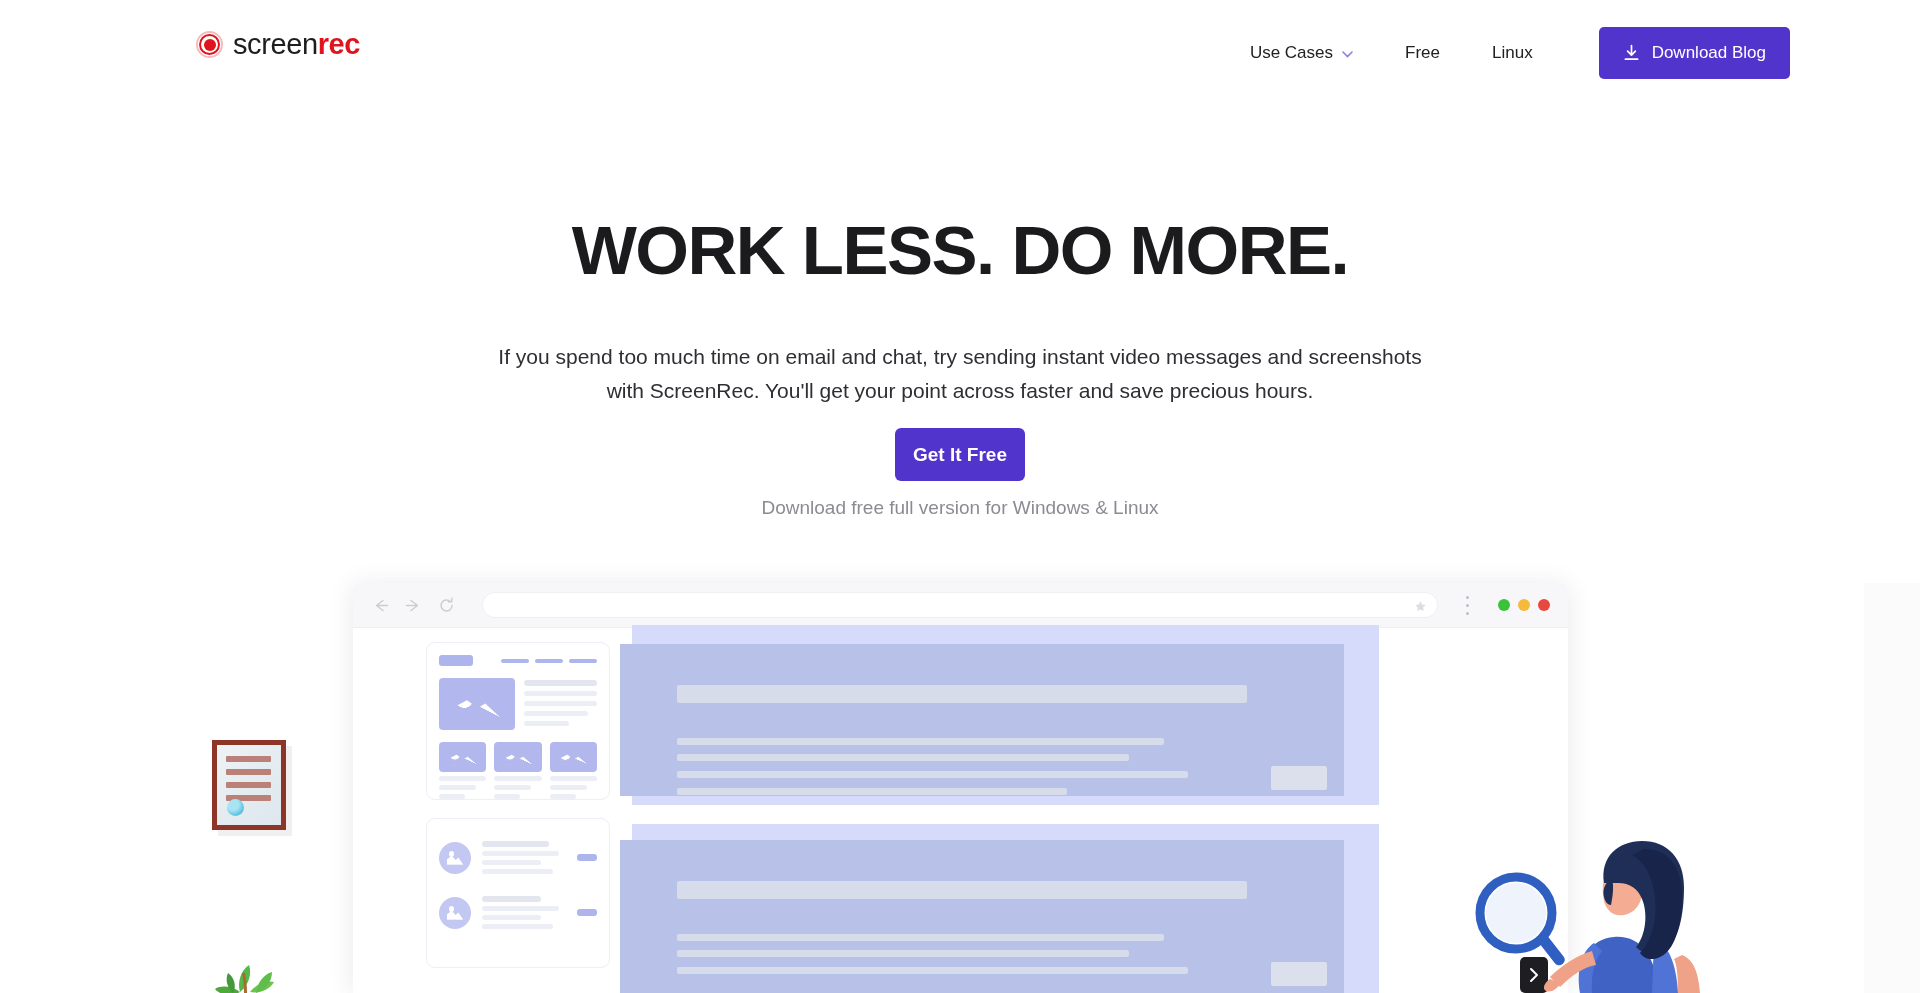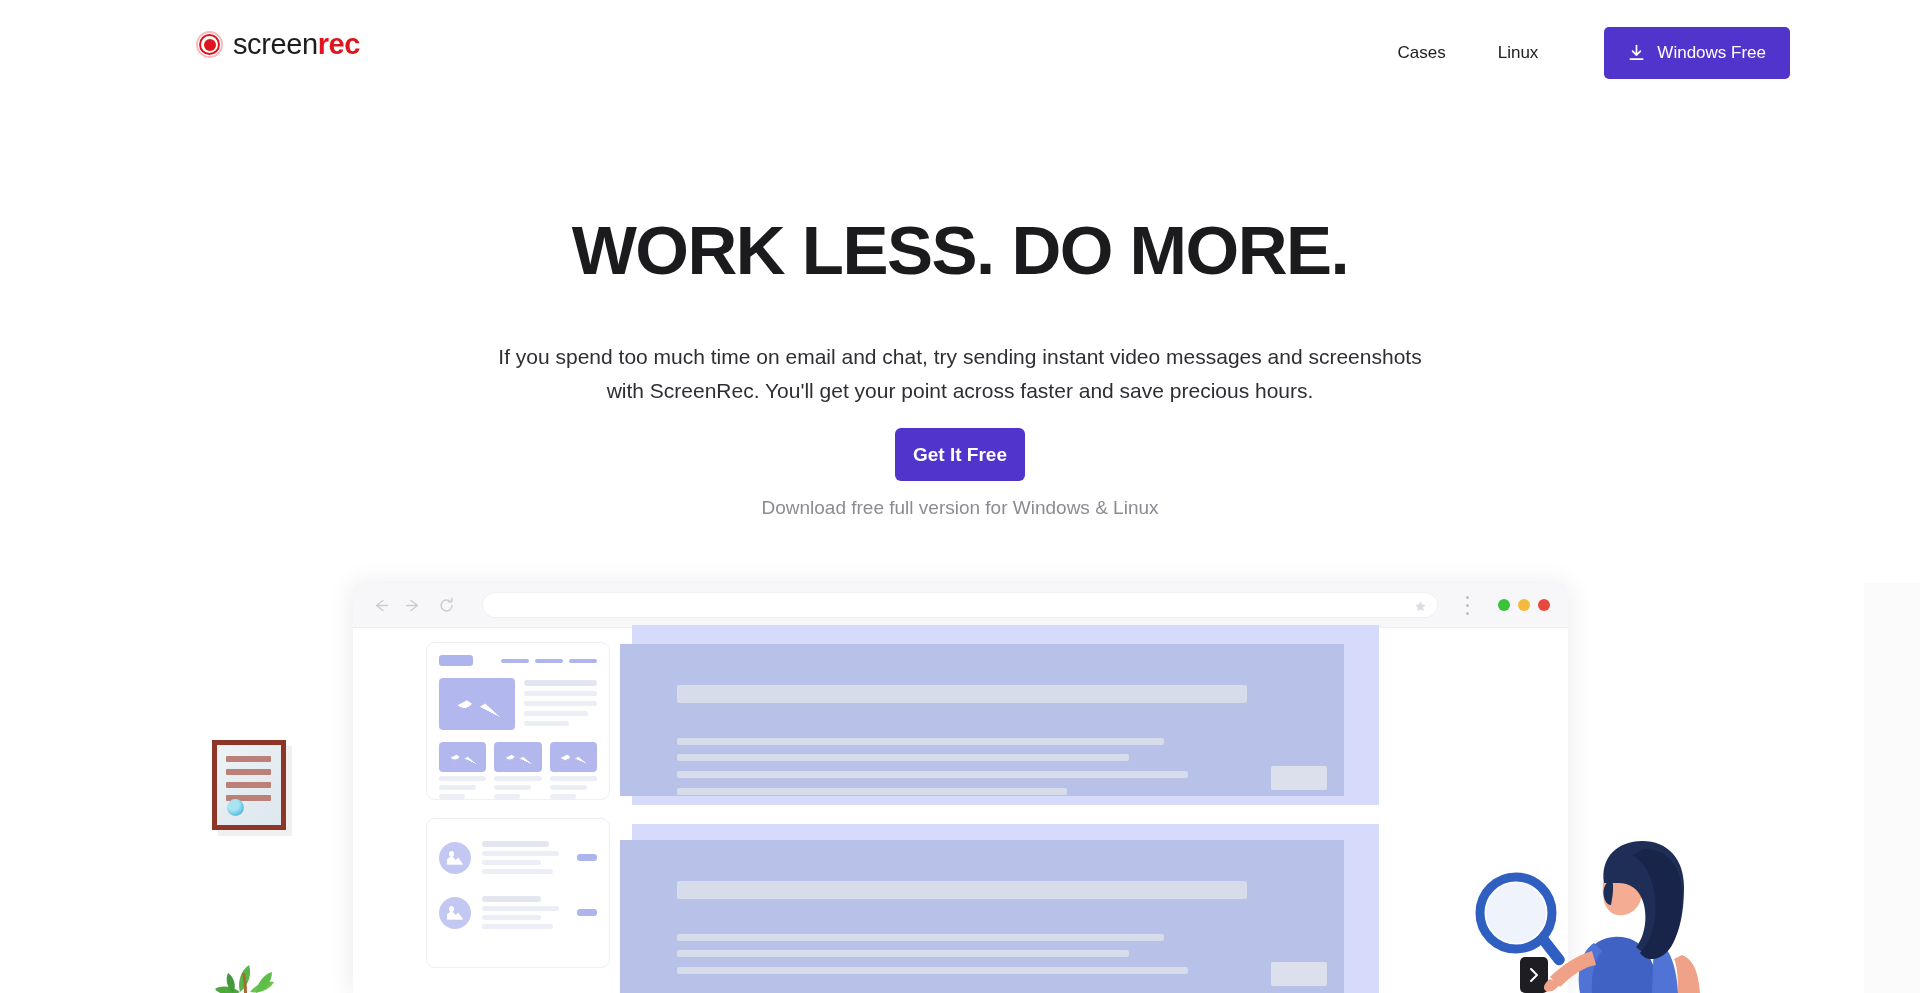--- a/index.html
+++ b/index.html
@@ -156,37 +156,45 @@
       <span class="logo-mark">
         <span class="ring-out"></span>
           <span class="ring-mid"></span>
           <span class="dot"></span>
       </span>
       <span class="logo-text"><span class="t1">screen</span><span class="t2">rec</span></span>
     </div>
 
     <div class="nav">
 
-
       <div class="nav-item">
-        <span>Cases</span>
+        <span>Use Cases</span>
+        <span class="chev">
+          <svg width="11" height="7" viewBox="0 0 11 7">
+              <path d="M1 1l4.5 4.5L10 1" stroke="#8e7fe0" stroke-width="1.6" fill="none" stroke-linecap="round"></path>
+            </svg>
+        </span>
+      </div>
+
+      <div class="nav-item">
+        <span>Free</span>
       </div>
 
       <div class="nav-item">
         <span>Linux</span>
       </div>
 
       <button class="btn-download">
         <span class="dl-icon">
           <svg width="17" height="18" viewBox="0 0 17 18">
             <path d="M8.5 1.5v9M4.6 7.2l3.9 3.9 3.9-3.9" stroke="#fff" stroke-width="1.7" fill="none" stroke-linecap="round" stroke-linejoin="round"></path>
             <path d="M2.4 15.2h12.2" stroke="#fff" stroke-width="1.7" stroke-linecap="round"></path>
           </svg>
         </span>
-        <span>Windows Free</span>
+        <span>Download Blog</span>
       </button>
     </div>
   </div>
 
   <div class="hero">
     <h1 class="headline">WORK LESS. DO MORE.</h1>
     <p class="subhead">If you spend too much time on email and chat, try sending instant video messages and screenshots with ScreenRec. You'll get your point across faster and save precious hours.</p>
     <div class="cta-wrap">
       <button class="btn-cta">Get It Free</button>
     </div>

